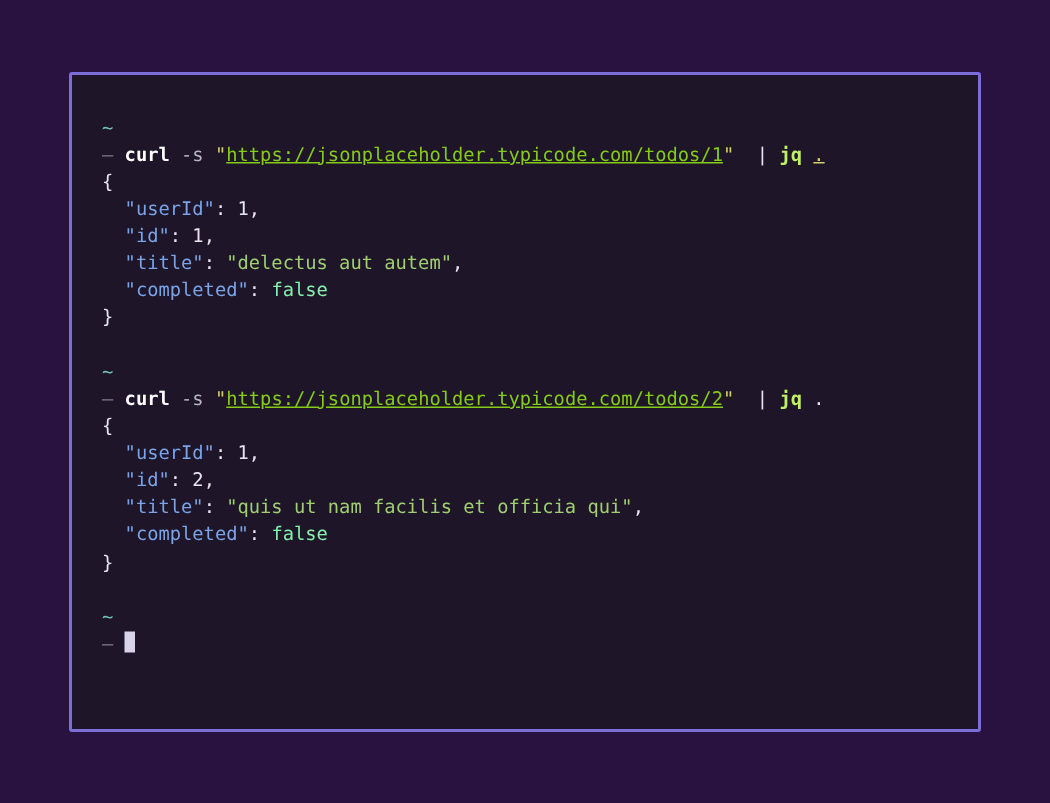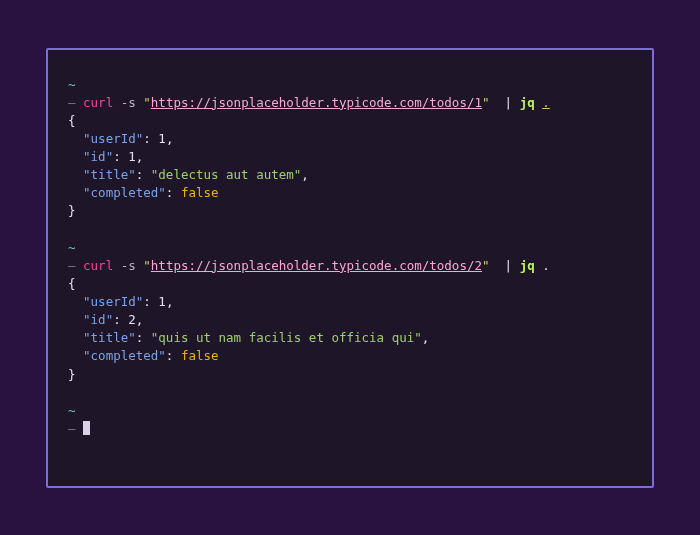--- a/index.html
+++ b/index.html
@@ -21,34 +21,34 @@
       padding: 26px 20px 20px 20px;
       font-family: "Menlo", "Consolas", "DejaVu Sans Mono", monospace;
       font-size: 12.5px;
       line-height: 1.45;
       color: #e8e3f0;
       position: relative;
     }
     .line { white-space: pre; }
     .tilde { color: #6fc2b8; }
     .emdash { color: #7a7a8a; }
-    .curl { color: #ec4899; font-weight: 400; }
+    .curl { color: #ffffff; font-weight: 700; }
     .flag { color: #b8b3c7; }
     .str { color: #d5cf6a; }
-    .url { color: #f9a8d4; text-decoration: underline; }
+    .url { color: #84cc16; text-decoration: underline; }
     .pipe { color: #e8e3f0; }
     .jq { color: #bef264; font-weight: 600; }
     .dot { color: #d5cf6a; text-decoration: underline; }
     .dotplain { color: #e8e3f0; }
     .brace { color: #e8e3f0; }
     .key { color: #7aa3e8; }
     .colon { color: #e8e3f0; }
     .num { color: #e8e3f0; }
     .jstr { color: #9fcf70; }
-    .bool { color: #eab308; }
+    .bool { color: #86efac; }
     .comma { color: #e8e3f0; }
     .cursor {
       display: inline-block;
       width: 7px;
       height: 14px;
       background: #d8d3e8;
       vertical-align: text-bottom;
       margin-bottom: 1px;
     }
     .blank { height: 1.45em; }

